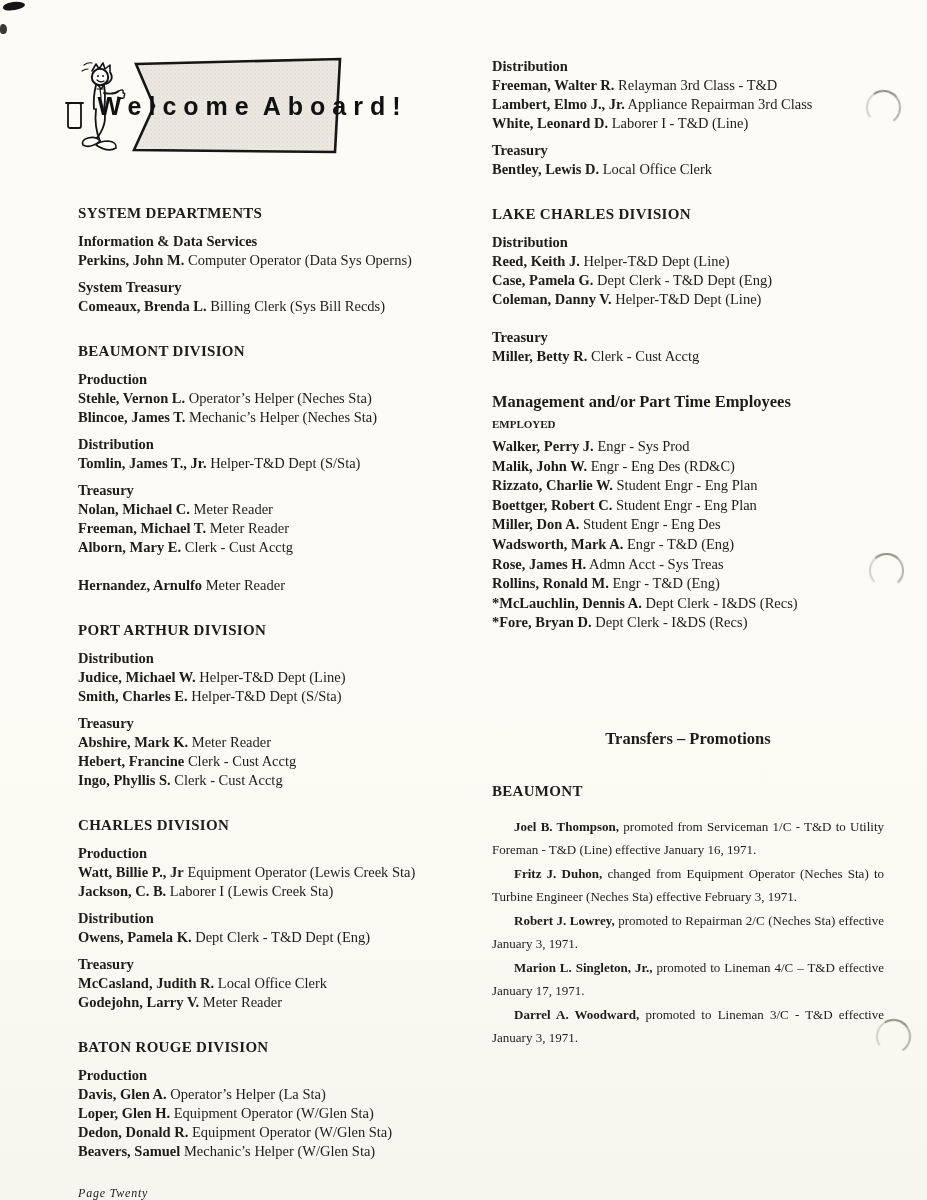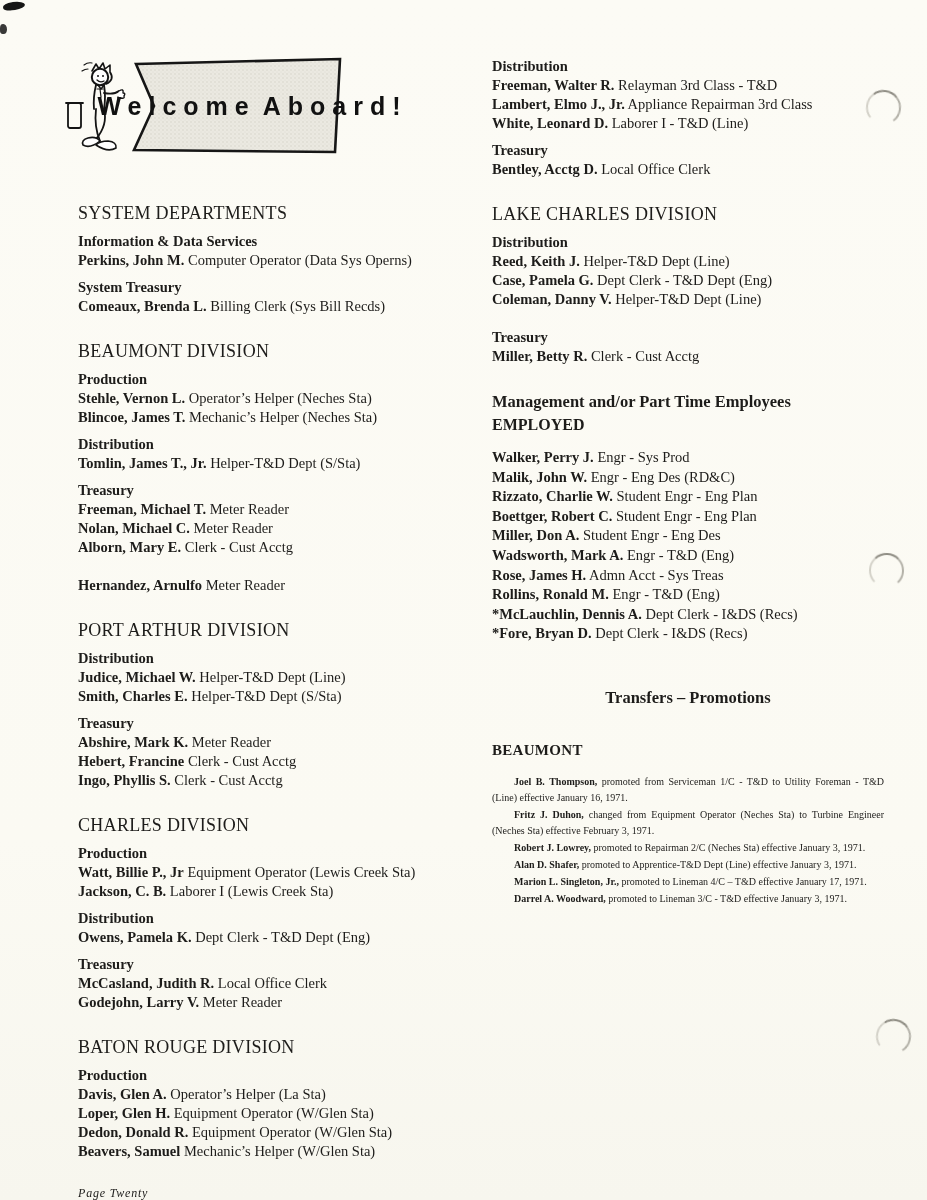--- a/index.html
+++ b/index.html
@@ -34,38 +34,38 @@
     display:flex;flex-direction:row;align-items:center;justify-content:center;
     font-family:"Liberation Sans",sans-serif;font-weight:bold;
     font-size:25px;line-height:31px;letter-spacing:7px;color:#111;
     text-indent:7px; 
   }
   
   .col{position:absolute;font-size:14.5px;line-height:19px;}
   .col-left{left:78px;top:204px;width:376px;}
   .col-right{left:492px;top:57px;width:392px;}
   .division{margin-bottom:26px;}
-  .division-title{font-size:18px;font-weight:normal;margin:0 0 9px 0;letter-spacing:.3px;}
+  .division-title{font-size:15px;font-weight:bold;margin:0 0 9px 0;letter-spacing:.3px;}
   .division-title:empty{display:none;}
   .group{margin-bottom:8px;}
   .group.gap-top{margin-top:19px;}
   .group-label{font-weight:bold;}
   .entry{white-space:nowrap;}
   .nm{font-weight:bold;}
   
   .mgmt-heading{font-size:16.5px;font-weight:bold;margin:16px 0 4px 0;}
-  .employed-label{font-size:16px;font-weight:bold;margin-bottom:14px;}
+  .employed-label{font-size:11px;font-weight:bold;margin-bottom:3px;}
   .mgmt-entries .entry{line-height:19.6px;}
   
-  .transfers{margin-top:44px;}
+  .transfers{margin-top:96px;}
   .transfers-heading{font-size:16.5px;font-weight:bold;text-align:center;margin:0 0 0 0;}
   .location-label{font-size:15px;font-weight:bold;margin:34px 0 14px 0;letter-spacing:.3px;}
   .promo-para{
     text-align:justify;text-indent:22px;margin:0 0 1px 0;
-    font-size:10px;line-height:16px;
+    font-size:13px;line-height:23px;
   }
   
   .footer{
     position:absolute;left:78px;top:1186px;
     font-style:italic;font-size:12px;letter-spacing:.8px;color:#22211f;
   }
 </style>
 </head>
 <body>
 
@@ -174,23 +174,23 @@
               <div class="entries">
 
                   <div class="entry"><span class="nm">Tomlin, James T., Jr.</span> <span class="rl">Helper-T&amp;D Dept (S/Sta)</span></div>
                 </div>
             </div>
 
             <div class="group">
               <div class="group-label">Treasury</div>
               <div class="entries">
 
+                  <div class="entry"><span class="nm">Nolan, Michael C.</span> <span class="rl">Meter Reader</span></div>
+
                   <div class="entry"><span class="nm">Freeman, Michael T.</span> <span class="rl">Meter Reader</span></div>
-
-                  <div class="entry"><span class="nm">Nolan, Michael C.</span> <span class="rl">Meter Reader</span></div>
 
                   <div class="entry"><span class="nm">Alborn, Mary E.</span> <span class="rl">Clerk - Cust Acctg</span></div>
                 </div>
             </div>
 
             <div class="group gap-top">
 
               <div class="entries">
 
                   <div class="entry"><span class="nm">Hernandez, Arnulfo</span> <span class="rl">Meter Reader</span></div>
@@ -298,21 +298,21 @@
                     <div class="entry"><span class="nm">Lambert, Elmo J., Jr.</span> <span class="rl">Appliance Repairman 3rd Class</span></div>
 
                     <div class="entry"><span class="nm">White, Leonard D.</span> <span class="rl">Laborer I - T&amp;D (Line)</span></div>
                   </div>
               </div>
 
               <div class="group">
                 <div class="group-label">Treasury</div>
                 <div class="entries">
 
-                    <div class="entry"><span class="nm">Bentley, Acctg D.</span> <span class="rl">Local Office Clerk</span></div>
+                    <div class="entry"><span class="nm">Bentley, Lewis D.</span> <span class="rl">Local Office Clerk</span></div>
                   </div>
               </div>
             </div>
         </section>
 
         <section class="division">
           <h3 class="division-title">LAKE CHARLES DIVISION</h3>
           <div class="groups">
 
               <div class="group">
@@ -370,21 +370,20 @@
       <div class="transfers-heading">Transfers – Promotions</div>
       <div class="location-label">BEAUMONT</div>
       <div class="promo-list">
 
           <p class="promo-para"><span class="nm">Joel B. Thompson,</span> <span>promoted from Serviceman 1/C - T&amp;D to Utility Foreman - T&amp;D (Line) effective January 16, 1971.</span></p>
 
           <p class="promo-para"><span class="nm">Fritz J. Duhon,</span> <span>changed from Equipment Operator (Neches Sta) to Turbine Engineer (Neches Sta) effective February 3, 1971.</span></p>
 
           <p class="promo-para"><span class="nm">Robert J. Lowrey,</span> <span>promoted to Repairman 2/C (Neches Sta) effective January 3, 1971.</span></p>
 
-          <p class="promo-para"><span class="nm">Alan D. Shafer,</span> <span>promoted to Apprentice-T&amp;D Dept (Line) effective January 3, 1971.</span></p>
 
           <p class="promo-para"><span class="nm">Marion L. Singleton, Jr.,</span> <span>promoted to Lineman 4/C – T&amp;D effective January 17, 1971.</span></p>
 
           <p class="promo-para"><span class="nm">Darrel A. Woodward,</span> <span>promoted to Lineman 3/C - T&amp;D effective January 3, 1971.</span></p>
         </div>
     </div>
   </div>
 
   <div class="footer">Page Twenty</div>
 

